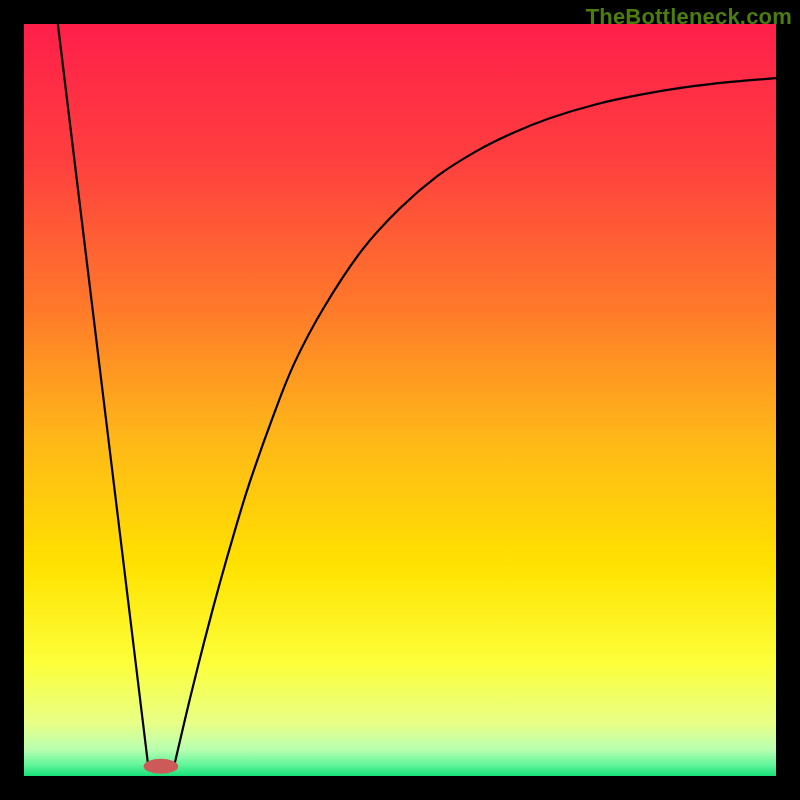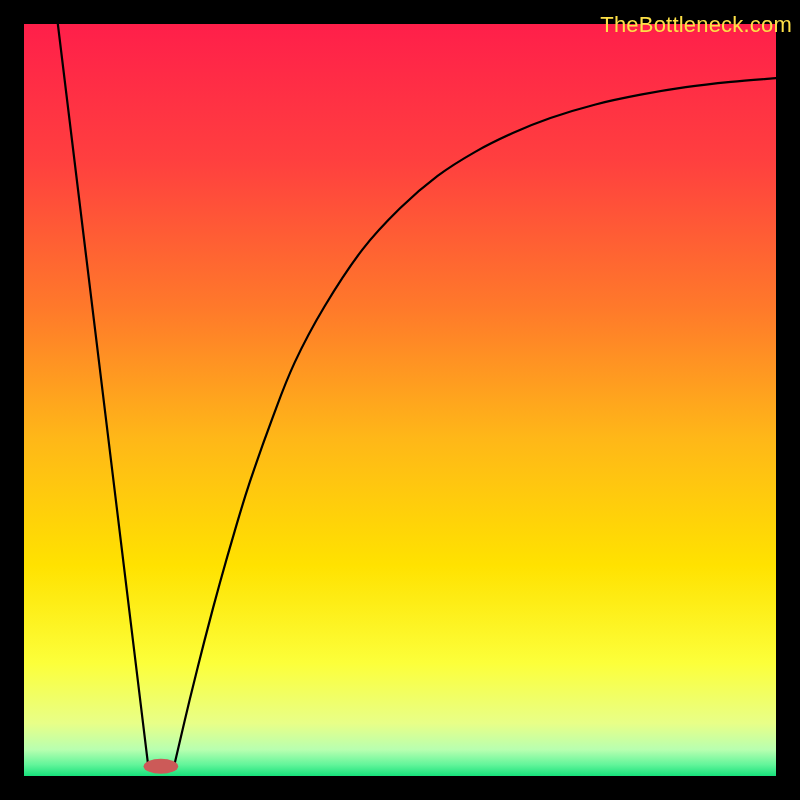--- a/index.html
+++ b/index.html
@@ -20,25 +20,25 @@
   .plot {
     position: absolute;
     left: 24px;
     top: 24px;
     width: 752px;
     height: 752px;
     overflow: hidden;
   }
   .watermark {
     position: absolute;
-    top: 12px;
+    top: 4px;
     right: 8px;
-    color: #fde047;
+    color: #4d7c0f;
     font-size: 22px;
-    font-weight: 400;
+    font-weight: 700;
     letter-spacing: 0.2px;
     z-index: 5;
     user-select: none;
   }
   svg { display: block; }
 </style>
 </head>
 <body>
 
 <div class="frame">

